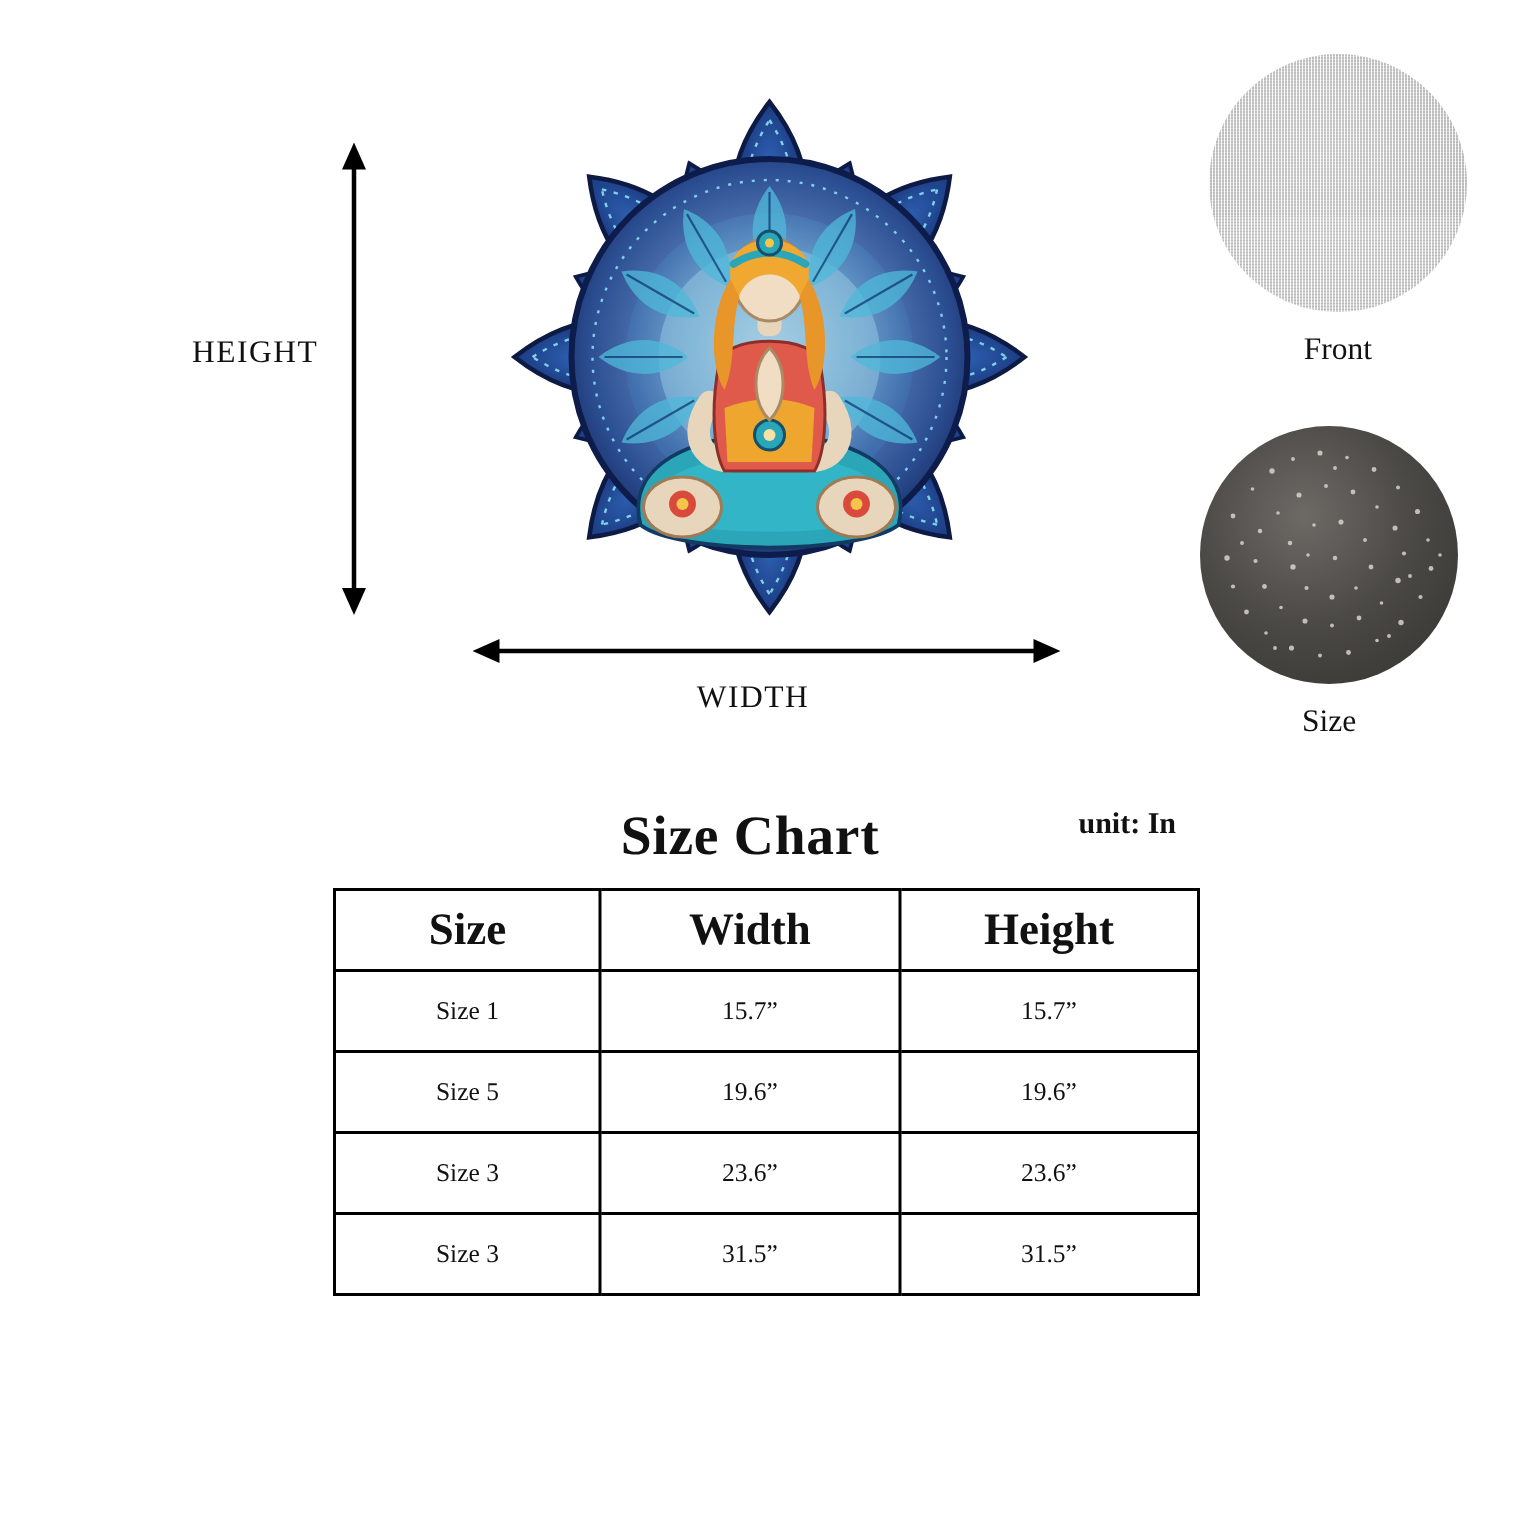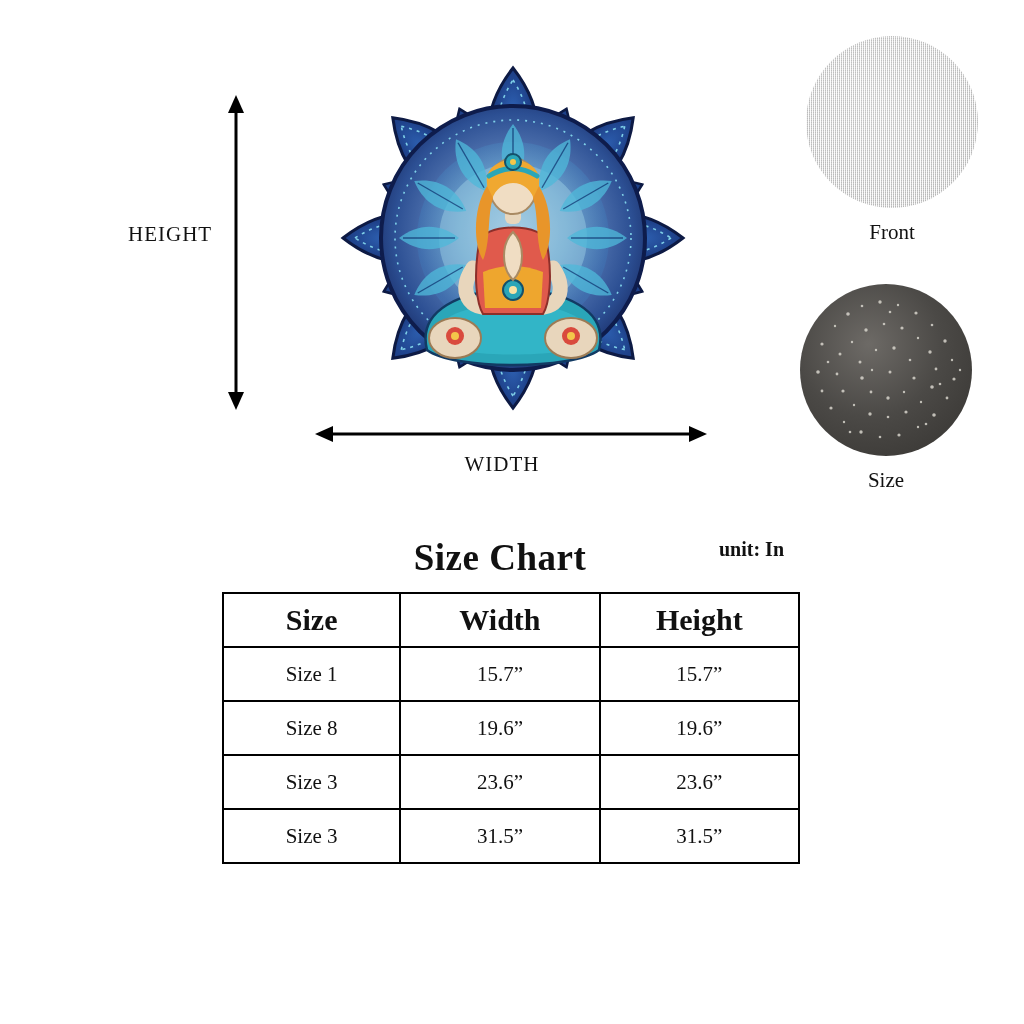--- a/index.html
+++ b/index.html
@@ -127,21 +127,21 @@
     top: 592px;
     width: 578px;
     border-collapse: collapse;
     background: #ffffff;
   }
   table.size-table th,
   table.size-table td {
     border: 2px solid #000000;
     height: 52px;
     text-align: center;
-    font-size: 21px;
+    font-size: 17px;
     font-family: "Liberation Serif", serif;
     padding: 0;
   }
   table.size-table th {
     font-weight: bold;
     font-size: 30px;
   }
   table.size-table col.c1 { width: 178px; }
   table.size-table col.c2 { width: 200px; }
   table.size-table col.c3 { width: 200px; }
@@ -359,21 +359,21 @@
       <th>Height</th>
     </tr>
   </thead>
   <tbody>
     <tr>
       <td>Size 1</td>
       <td>15.7”</td>
       <td>15.7”</td>
     </tr>
     <tr>
-      <td>Size 8</td>
+      <td>Size 5</td>
       <td>19.6”</td>
       <td>19.6”</td>
     </tr>
     <tr>
       <td>Size 3</td>
       <td>23.6”</td>
       <td>23.6”</td>
     </tr>
     <tr>
       <td>Size 3</td>

